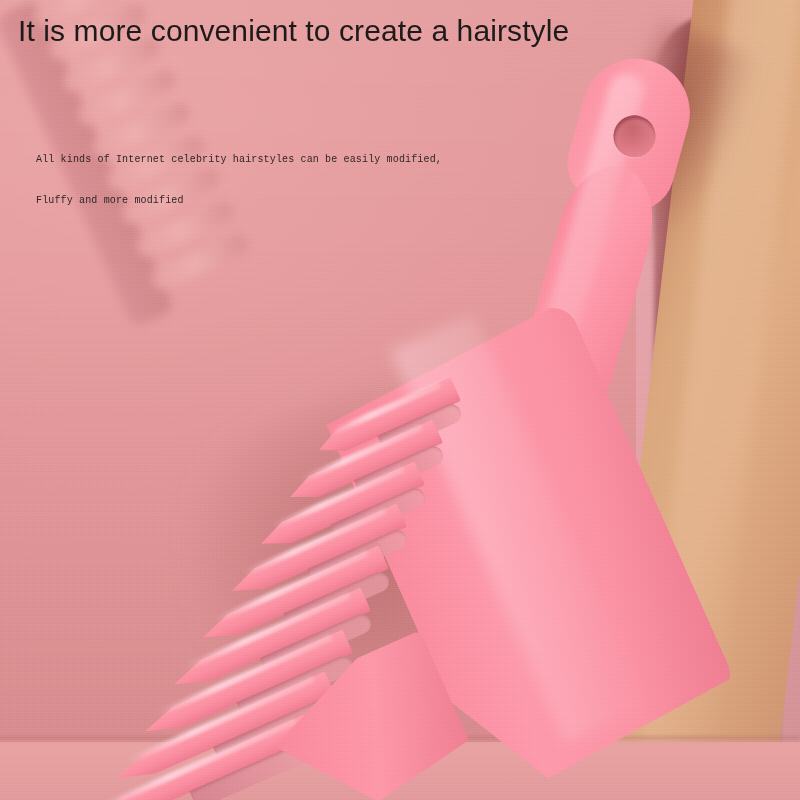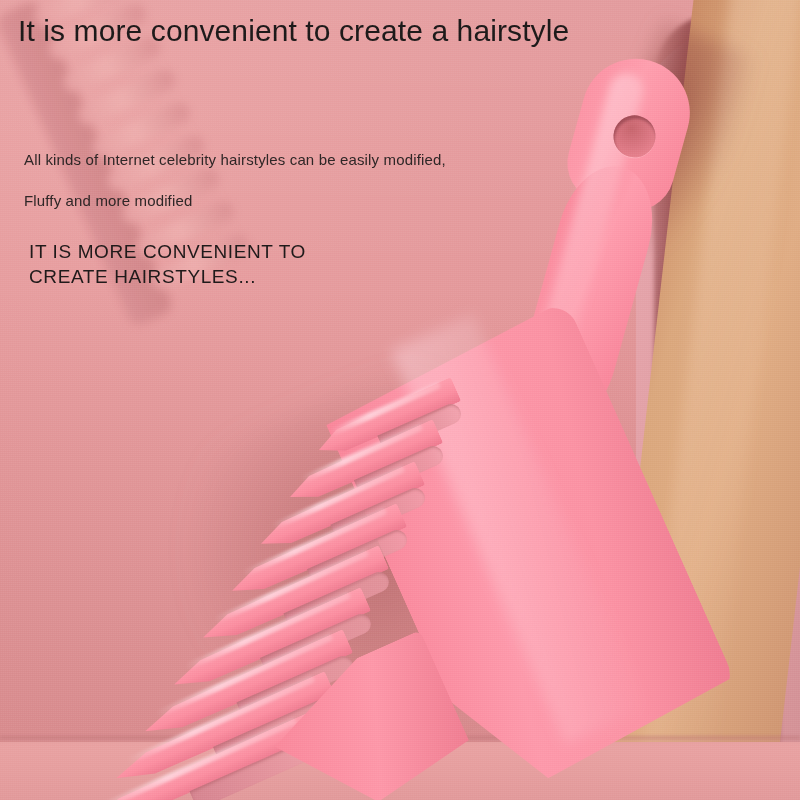--- a/index.html
+++ b/index.html
@@ -222,26 +222,27 @@
     position: absolute;
     left: 18px; top: 14px;
     font-size: 30px;
     line-height: 34px;
     color: #1d1a1a;
     letter-spacing: 0.1px;
     white-space: nowrap;
   }
   .sub {
     position: absolute;
-    left: 24px;
-    font-size: 15px;
+    left: 36px;
+    font-size: 10px;
     line-height: 18px;
     color: #2e2626;
     letter-spacing: 0.15px;
     white-space: nowrap;
+    font-family: Liberation Mono, monospace;
   }
   #sub1 { top: 151px; }
   #sub2 { top: 192px; }
   #caps {
     position: absolute;
     left: 29px; top: 239px;
     font-size: 19px;
     line-height: 25px;
     color: #1f1a1a;
     letter-spacing: 0.6px;
@@ -332,17 +333,15 @@
         <div class="tooth-hi" style="left: -126px; top: 699px; width: 216px; transform: rotate(-24deg);"></div>
         <div class="slot" style="left: -24px; top: 718px; width: 134px; transform: rotate(-24deg);"></div>
       </div>
 
     <div class="tip"></div>
   </div>
 
   <div id="headline">It is more convenient to create a hairstyle</div>
   <div class="sub" id="sub1">All kinds of Internet celebrity hairstyles can be easily modified,</div>
   <div class="sub" id="sub2">Fluffy and more modified</div>
-  <div id="caps">IT IS MORE CONVENIENT TO
-CREATE HAIRSTYLES...</div>
 
   <div class="layer" id="grain"></div>
 </div>
 
 </body></html>

